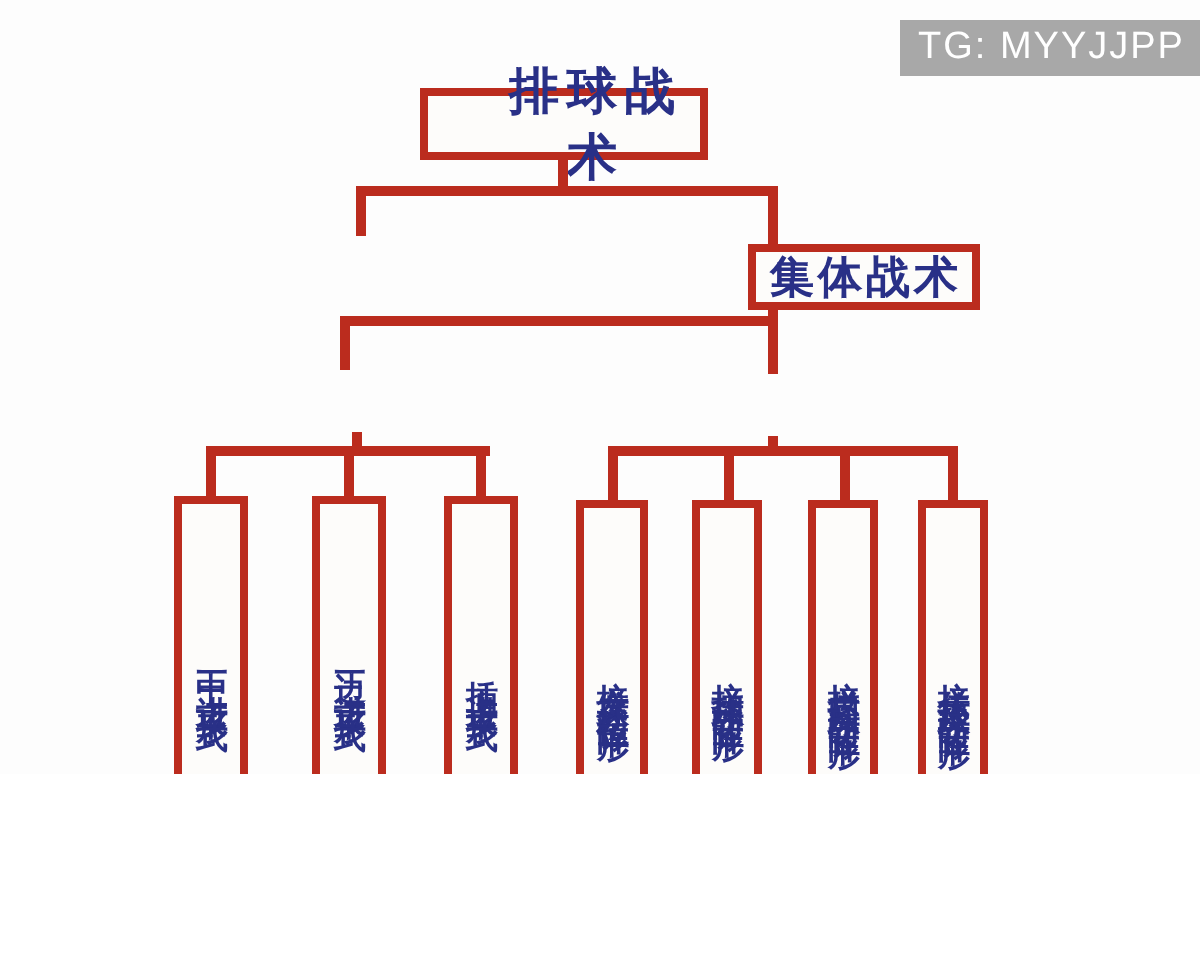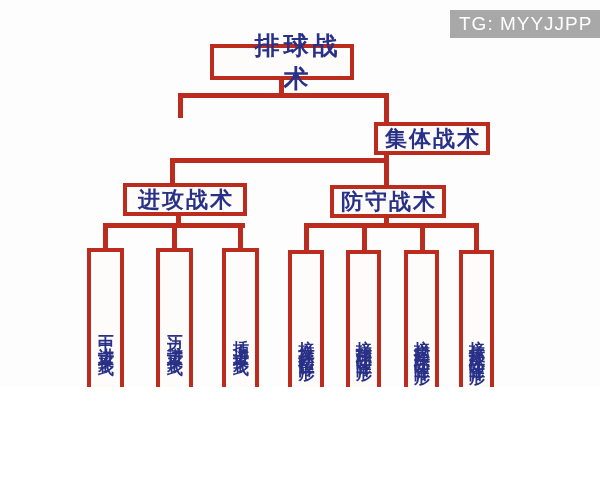--- a/index.html
+++ b/index.html
@@ -60,22 +60,20 @@
   <div class="line" style="left:178px;top:93px;width:211px;height:5px;"></div>
   <div class="line" style="left:178px;top:93px;width:5px;height:25px;"></div>
   <div class="line" style="left:384px;top:93px;width:5px;height:31px;"></div>
 
   <div class="node h2" style="left:333px;top:122px;width:116px;height:33px;margin-left:41px;">集体战术</div>
 
   <div class="line" style="left:384px;top:155px;width:5px;height:32px;"></div>
   <div class="line" style="left:170px;top:158px;width:219px;height:5px;"></div>
   <div class="line" style="left:170px;top:158px;width:5px;height:27px;"></div>
 
-  <div class="node h2" style="left:123px;top:183px;width:124px;height:33px;">进攻战术</div>
-  <div class="node h2" style="left:330px;top:185px;width:116px;height:33px;">防守战术</div>
 
   <div class="line" style="left:176px;top:216px;width:5px;height:11px;"></div>
   <div class="line" style="left:103px;top:223px;width:142px;height:5px;"></div>
   <div class="line" style="left:103px;top:223px;width:5px;height:27px;"></div>
   <div class="line" style="left:172px;top:223px;width:5px;height:27px;"></div>
   <div class="line" style="left:238px;top:223px;width:5px;height:27px;"></div>
 
   <div class="line" style="left:384px;top:218px;width:5px;height:9px;"></div>
   <div class="line" style="left:304px;top:223px;width:175px;height:5px;"></div>
   <div class="line" style="left:304px;top:223px;width:5px;height:29px;"></div>

